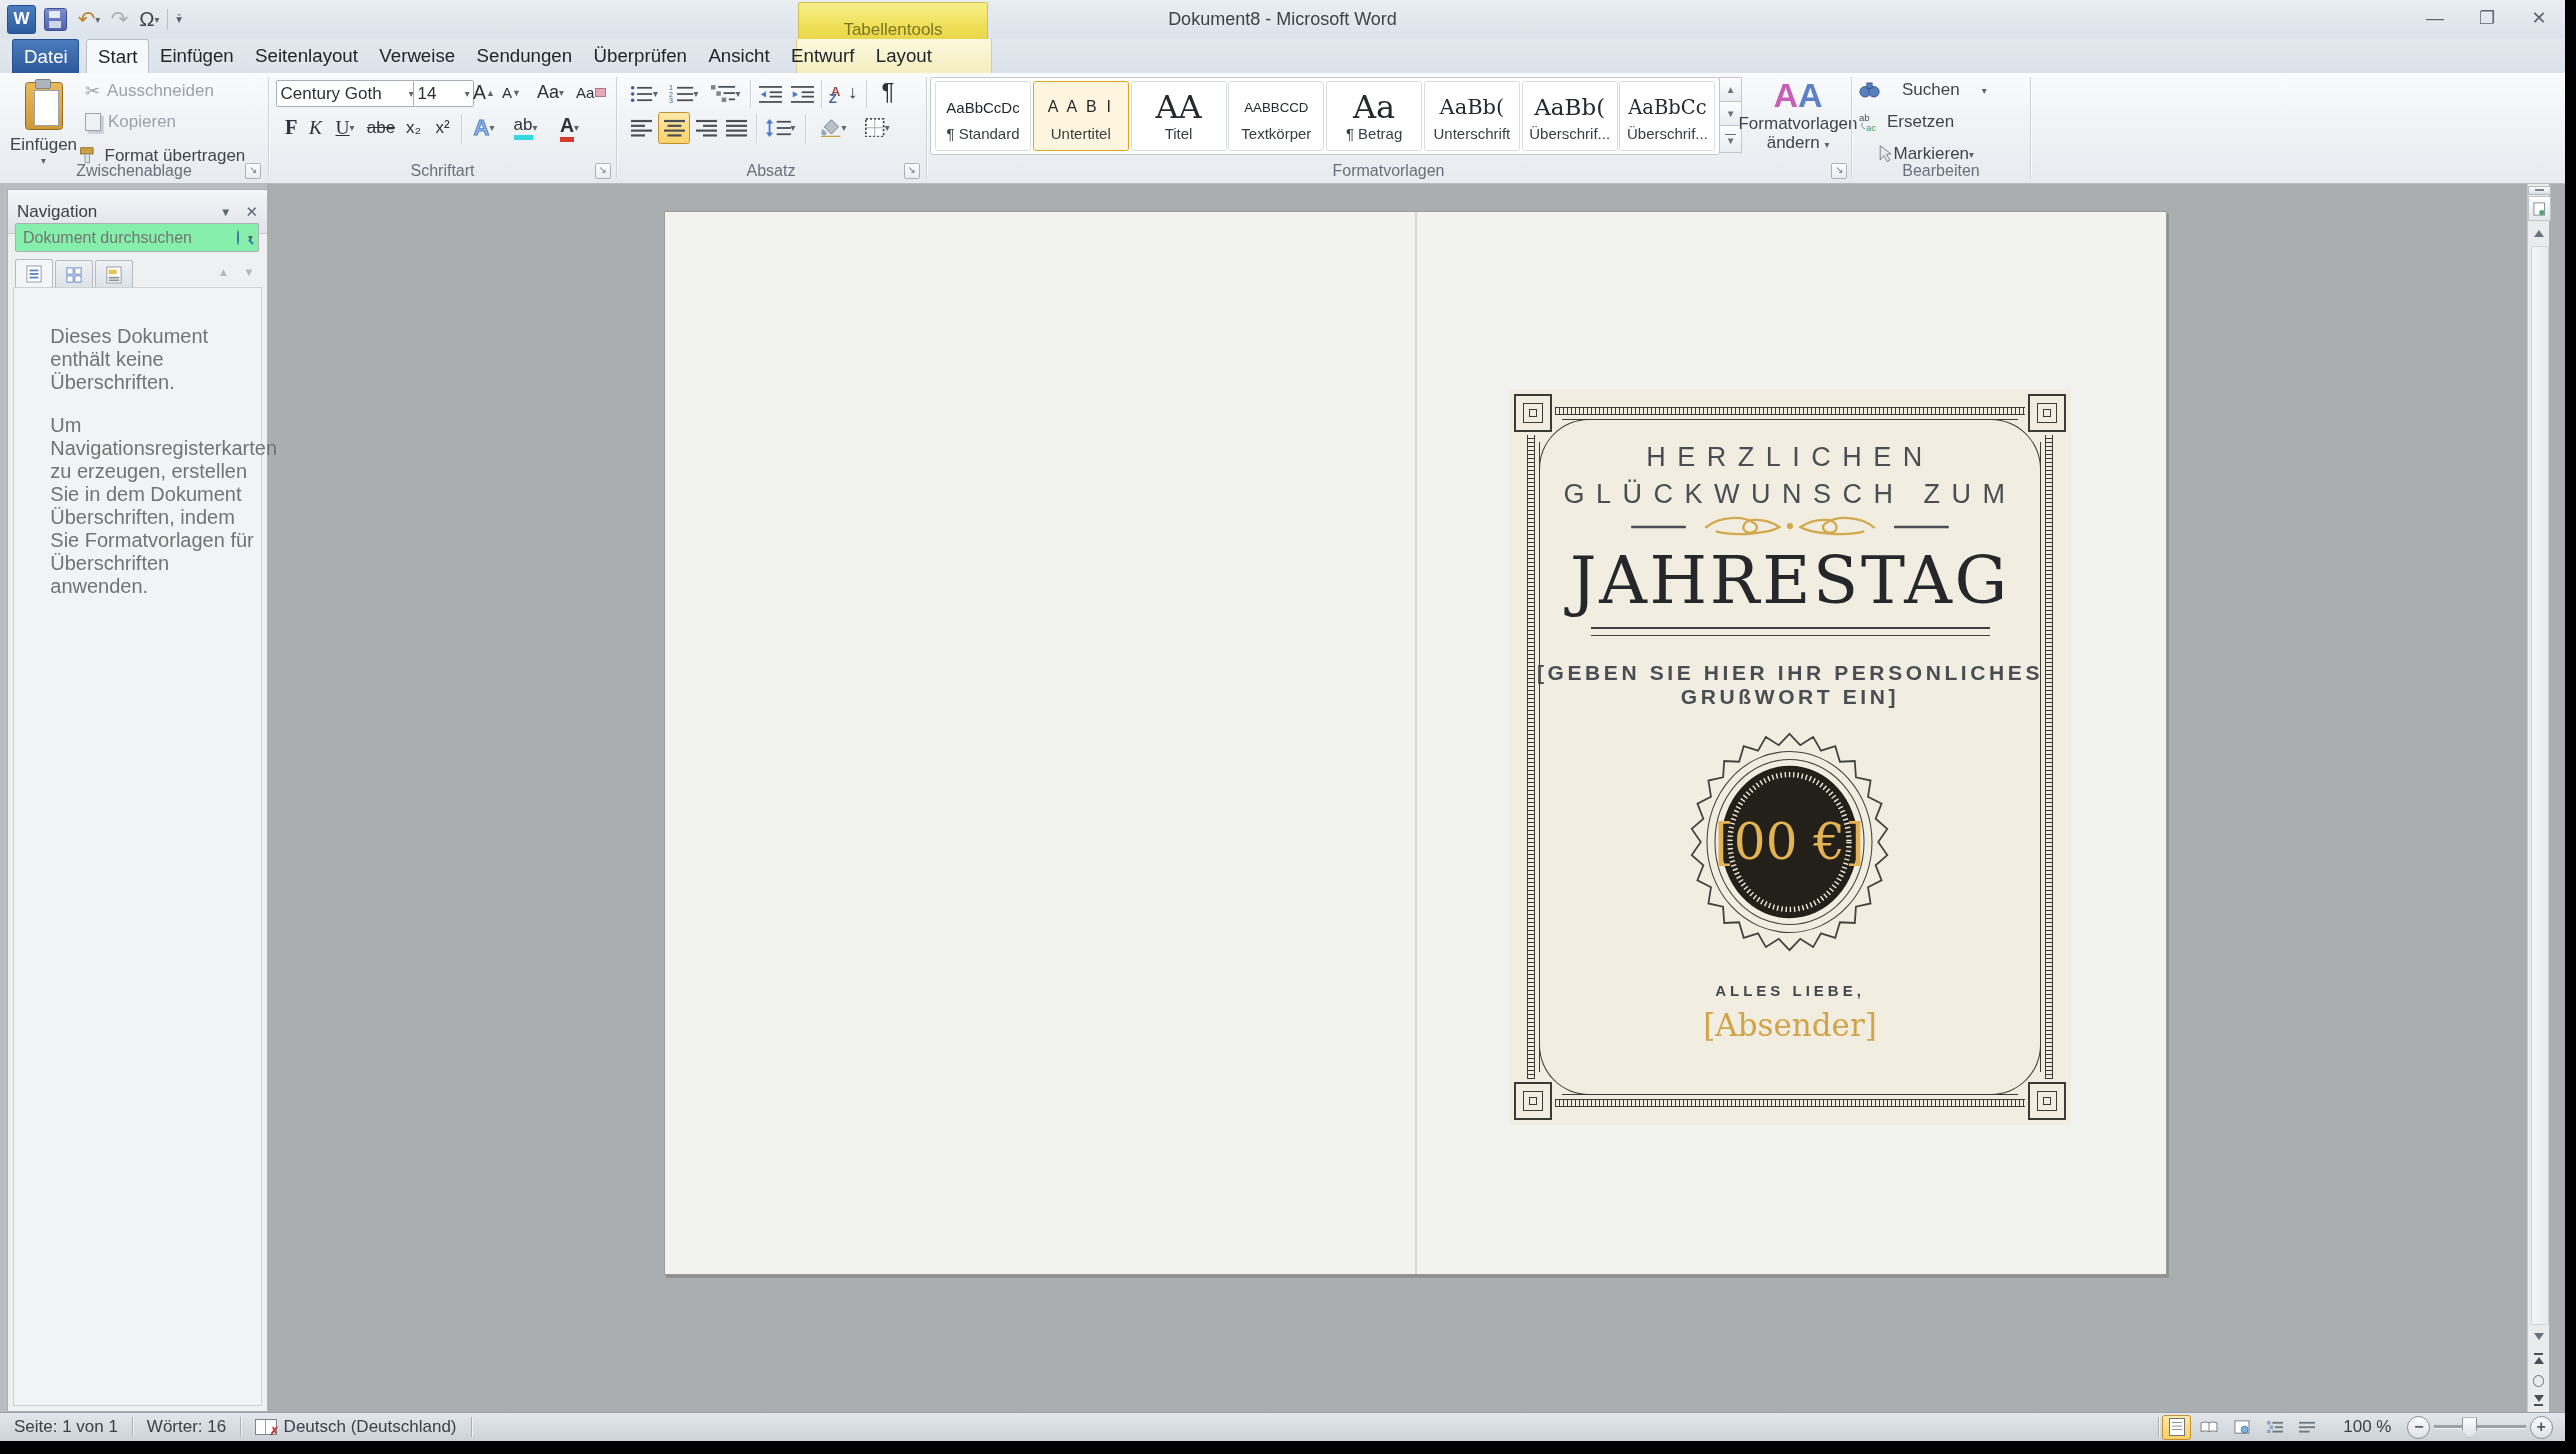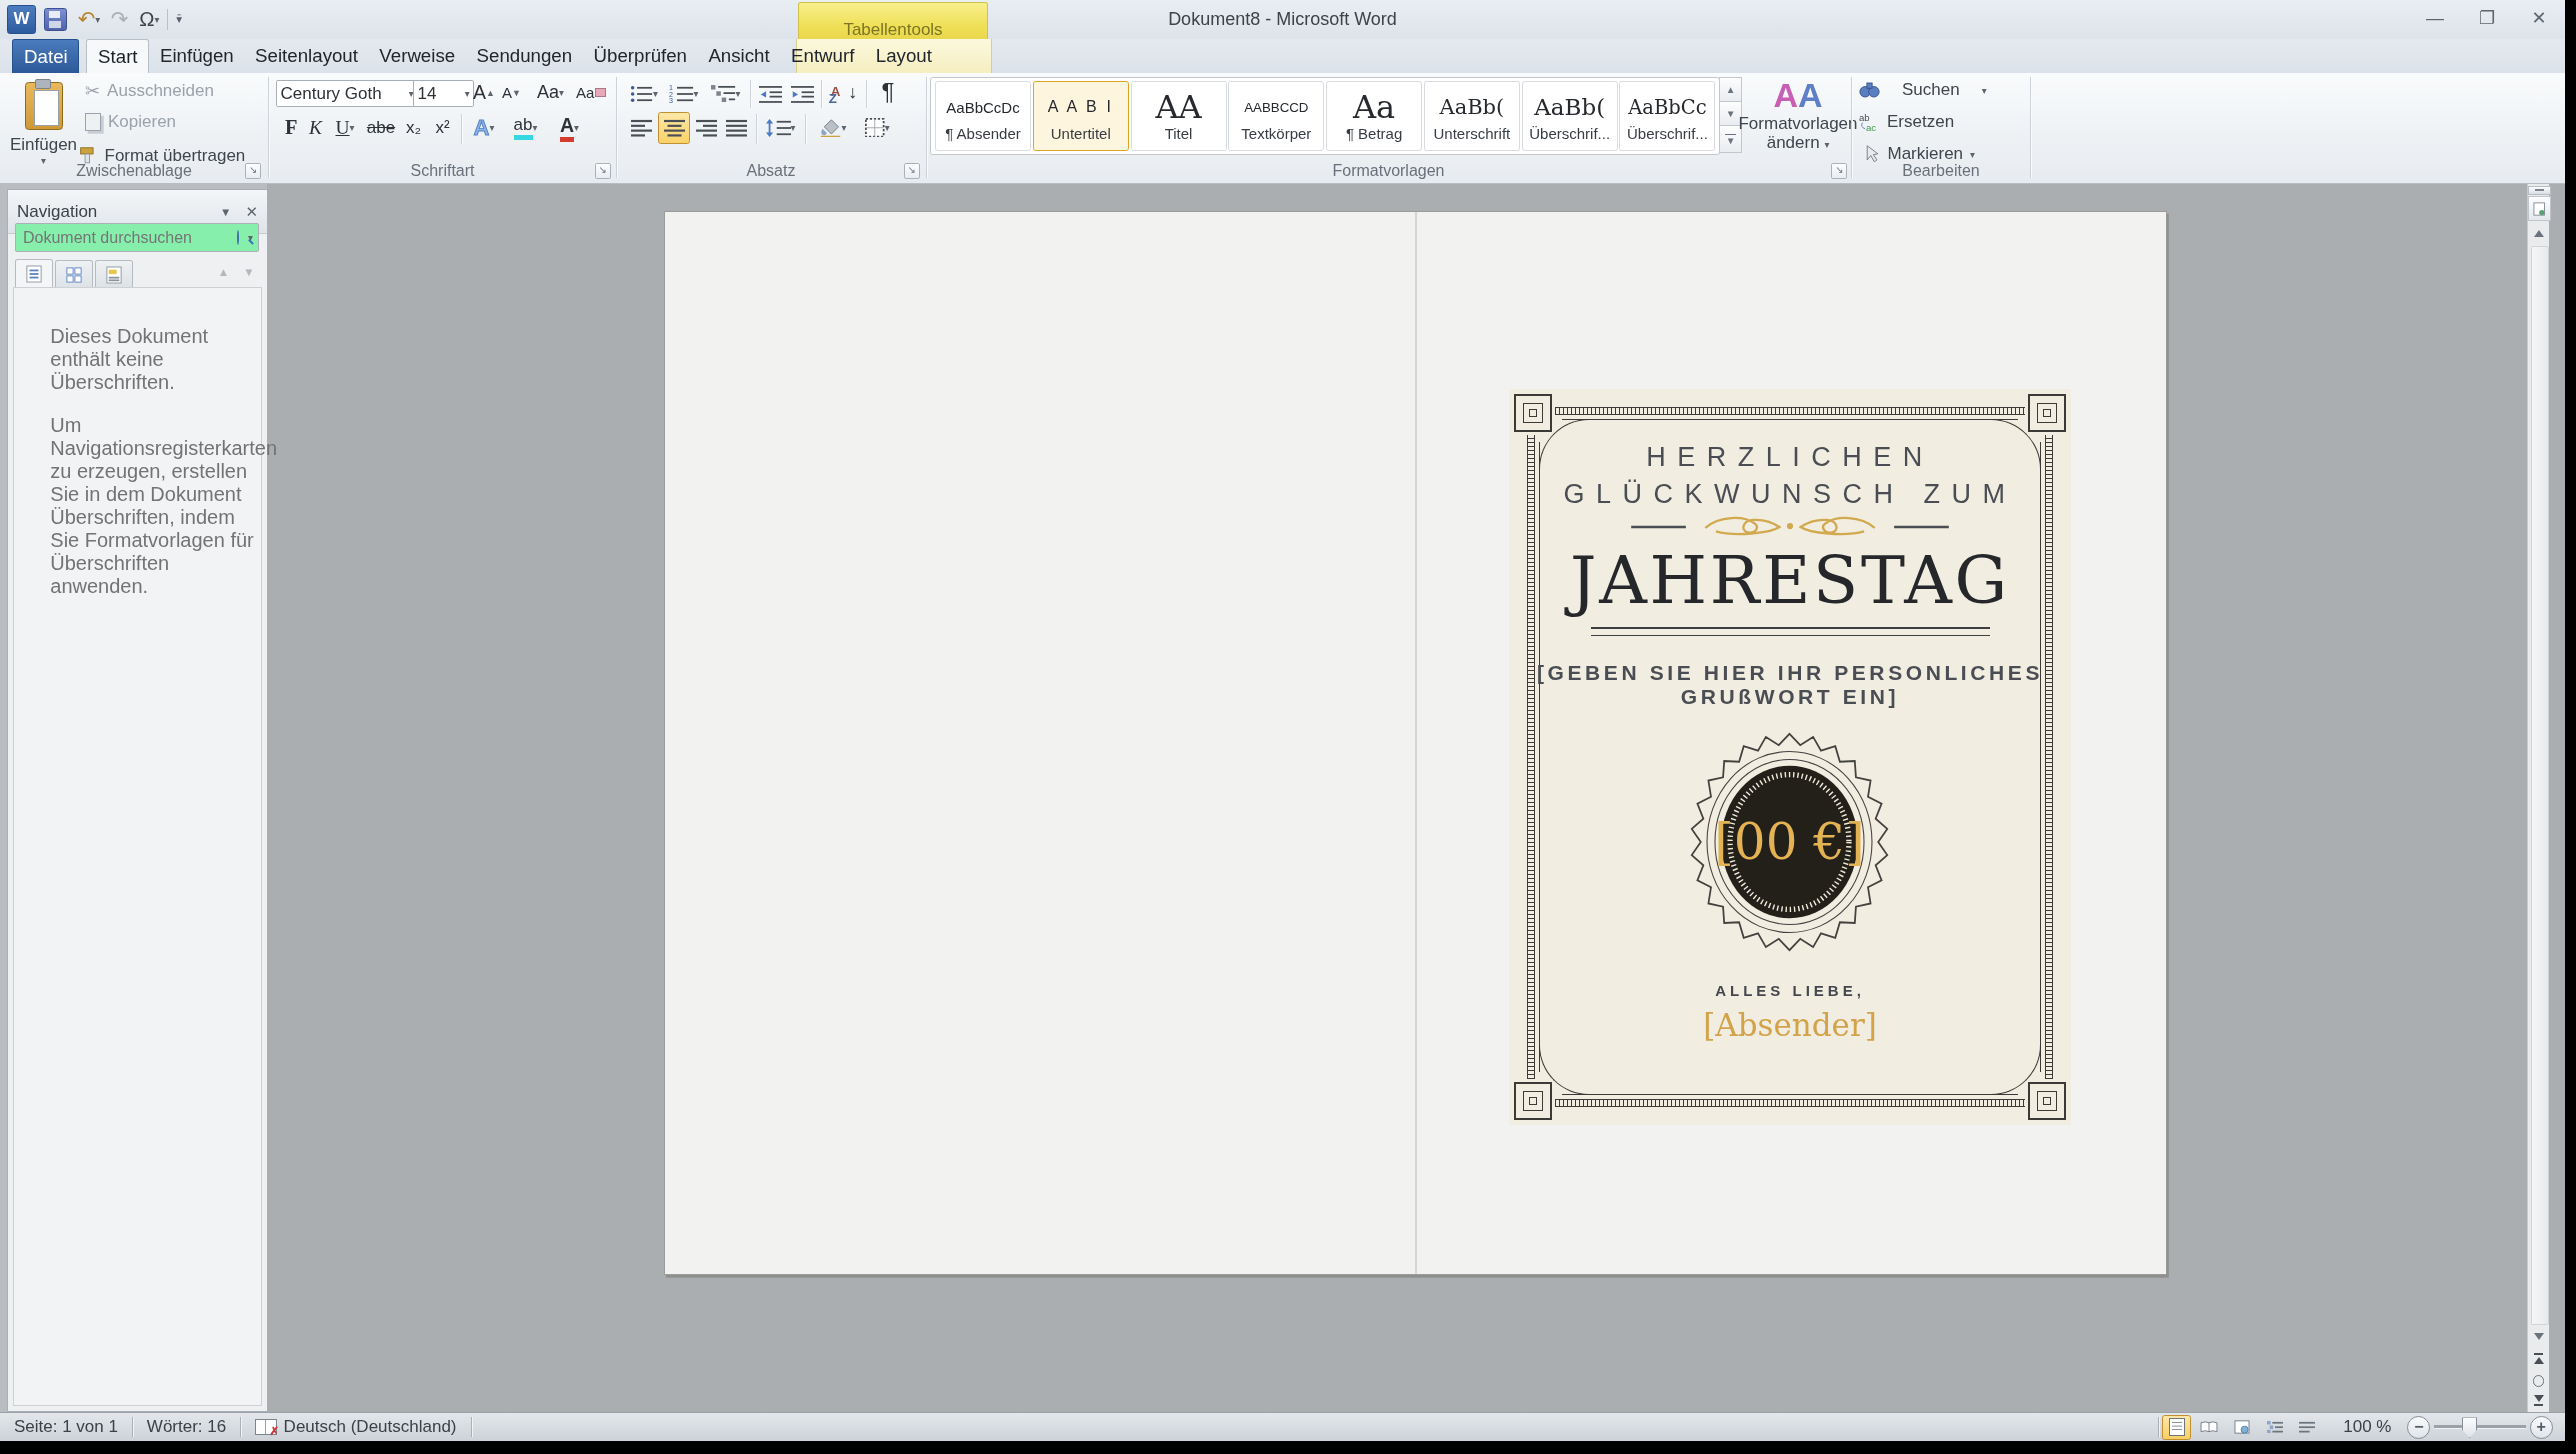--- a/index.html
+++ b/index.html
@@ -402,21 +402,21 @@
 
       <div class="grplabel">Absatz</div>
       <div class="dlaunch" style="right:5.3px;">↘</div>
     </div>
     <div class="gsep" style="left:926px;"></div>
 
     <div class="grp" style="left:926px;width:925px;">
       <div class="abs" style="left:4.4px;top:3.6px;width:785px;height:76px;background:#fff;border:0.9px solid #c3c8cd;border-radius:2.7px;display:flex;align-items:center;padding-left:2.7px;">
         <div class="chip">
           <div class="pv" style="font-size:15px;">AaBbCcDc</div>
-          <div class="lb">¶ Absender</div>
+          <div class="lb">¶ Standard</div>
         </div>
         <div class="chip sel">
           <div class="pv" style="font-size:16px;letter-spacing:2.7px;">A A B I</div>
           <div class="lb">Untertitel</div>
         </div>
         <div class="chip">
           <div class="pv serif" style="font-size:32px;">AA</div>
           <div class="lb">Titel</div>
         </div>
         <div class="chip">
@@ -466,21 +466,21 @@
           <span class="dd">▾</span>
       </div>
       <div class="abs" style="left:7px;top:39px;display:flex;align-items:center;gap:7px;">
         <svg width="21" height="19.5" viewBox="0 0 24 22">
             <text x="0" y="10" font-size="11" fill="#4a4f56" font-family="sans-serif">ab</text>
             <text x="8" y="21" font-size="11" fill="#3f9950" font-family="sans-serif">ac</text>
             <path d="M4,12 q-3,5 3,7" stroke="#4a78c4" fill="none"></path>
           </svg>
         <span class="rlbl">Ersetzen</span>
       </div>
-      <div class="abs" style="left:9px;top:71px;display:flex;align-items:center;gap:7px;text-align:center;">
+      <div class="abs" style="left:22px;top:71px;display:flex;align-items:center;text-align:center;">
         <svg width="19.5" height="19.5" viewBox="0 0 22 22">
             <path d="M7,2 L7,18 L11,13 L15,20 L18,18 L14,12 L19,11 Z" fill="#e8eaed" stroke="#6d757e"></path>
           </svg>
         <span class="rlbl">Markieren</span>
           <span class="dd">▾</span>
       </div>
       <div class="grplabel">Bearbeiten</div>
     </div>
     <div class="gsep" style="left:2030px;"></div>
   </div>

